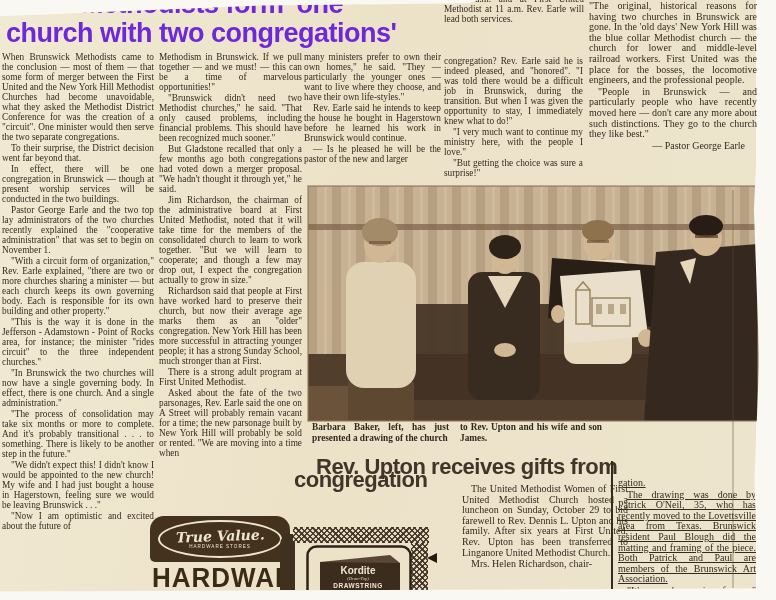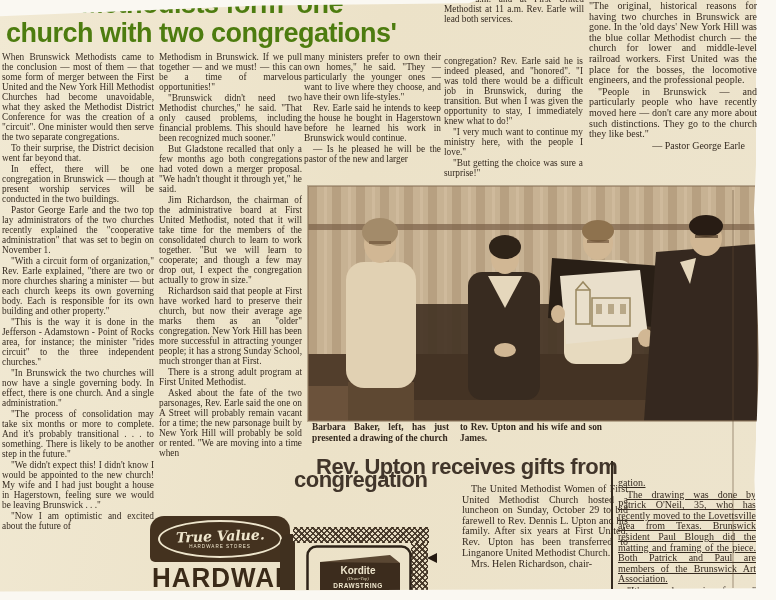--- a/index.html
+++ b/index.html
@@ -1,21 +1,21 @@
 <!DOCTYPE html>
 <html lang="en"><head>
 <meta charset="utf-8">
 <style>
   html,body{margin:0;padding:0;}
   body{width:776px;height:600px;overflow:hidden;background:#faf8f2;font-family:"Liberation Serif",serif;}
   .scan{position:relative;width:776px;height:600px;background:#faf8f2;}
   .paper{position:absolute;left:0;top:0;width:756px;height:592px;
     background:linear-gradient(100deg,#f1e9d3 0%,#ece2c8 45%,#ede4cd 100%);}
   
-  .hl{position:absolute;font-family:"Liberation Sans",sans-serif;font-weight:bold;color:#4d7c0f;
+  .hl{position:absolute;font-family:"Liberation Sans",sans-serif;font-weight:bold;color:#6d28d9;
       letter-spacing:-0.5px;white-space:nowrap;}
   .hl1{font-size:27px;line-height:27px;}
   #a1h1{left:6px;top:-9px;}
   #a1h2{left:6px;top:20px;}
   .hl2{font-size:22px;line-height:22px;color:#41352a;}
   #a2h1{left:294px;top:456px;margin-left:22px;}
   #a2h2{left:294px;top:469px;}
   
   .col{position:absolute;overflow:hidden;color:#352a20;text-align:justify;}
   .col p{margin:0 0 1px 0;text-indent:9px;}

